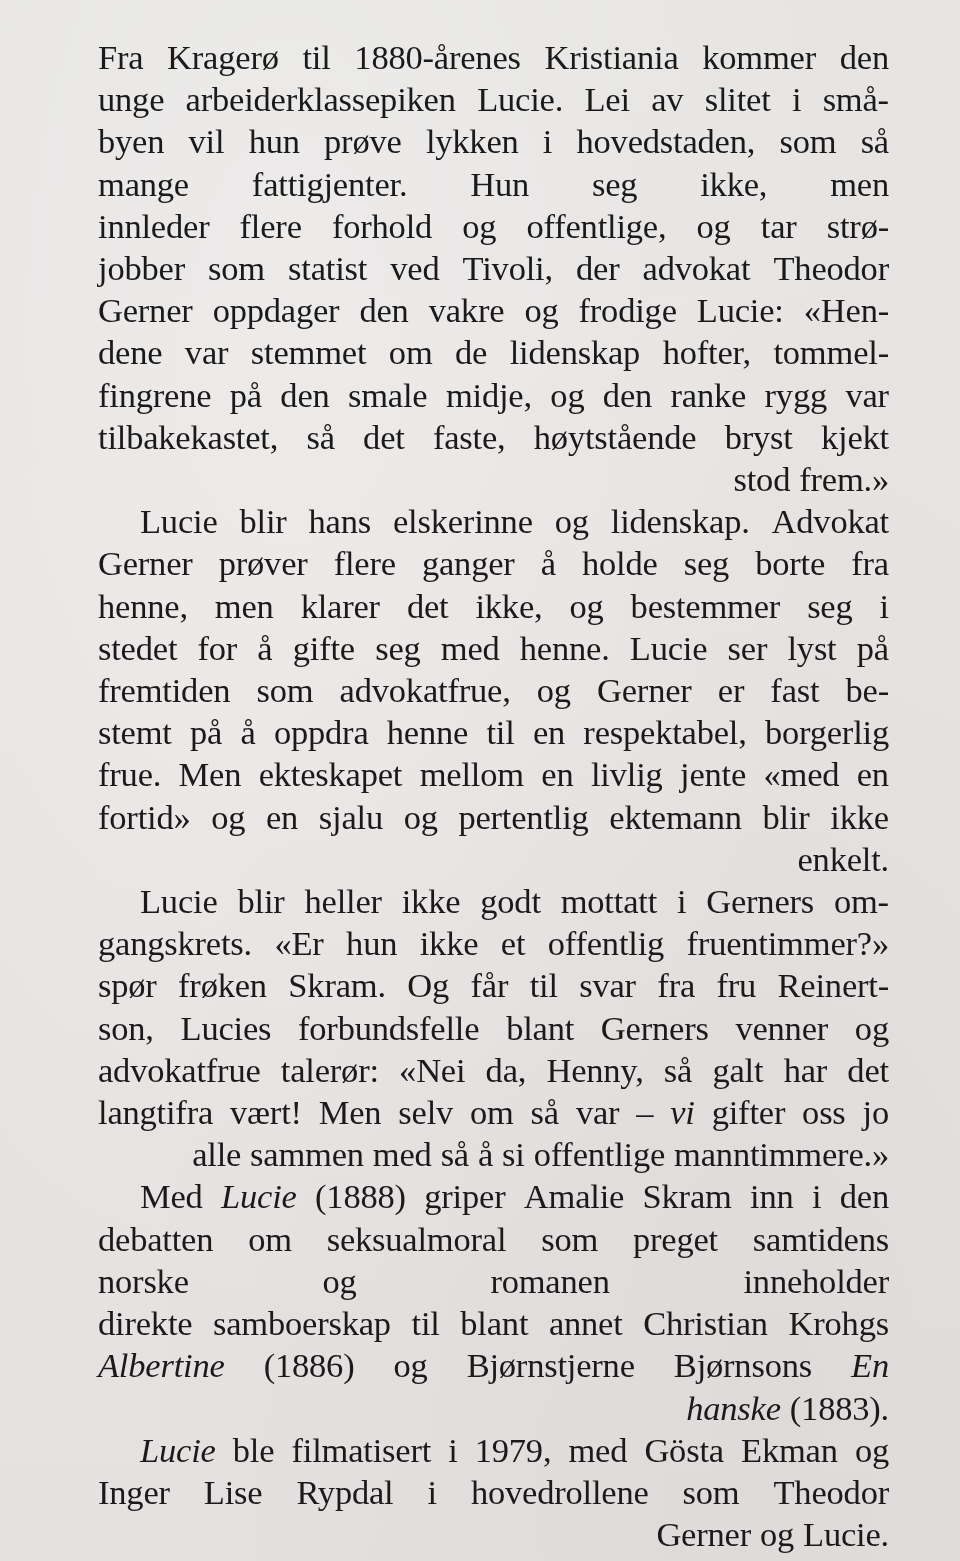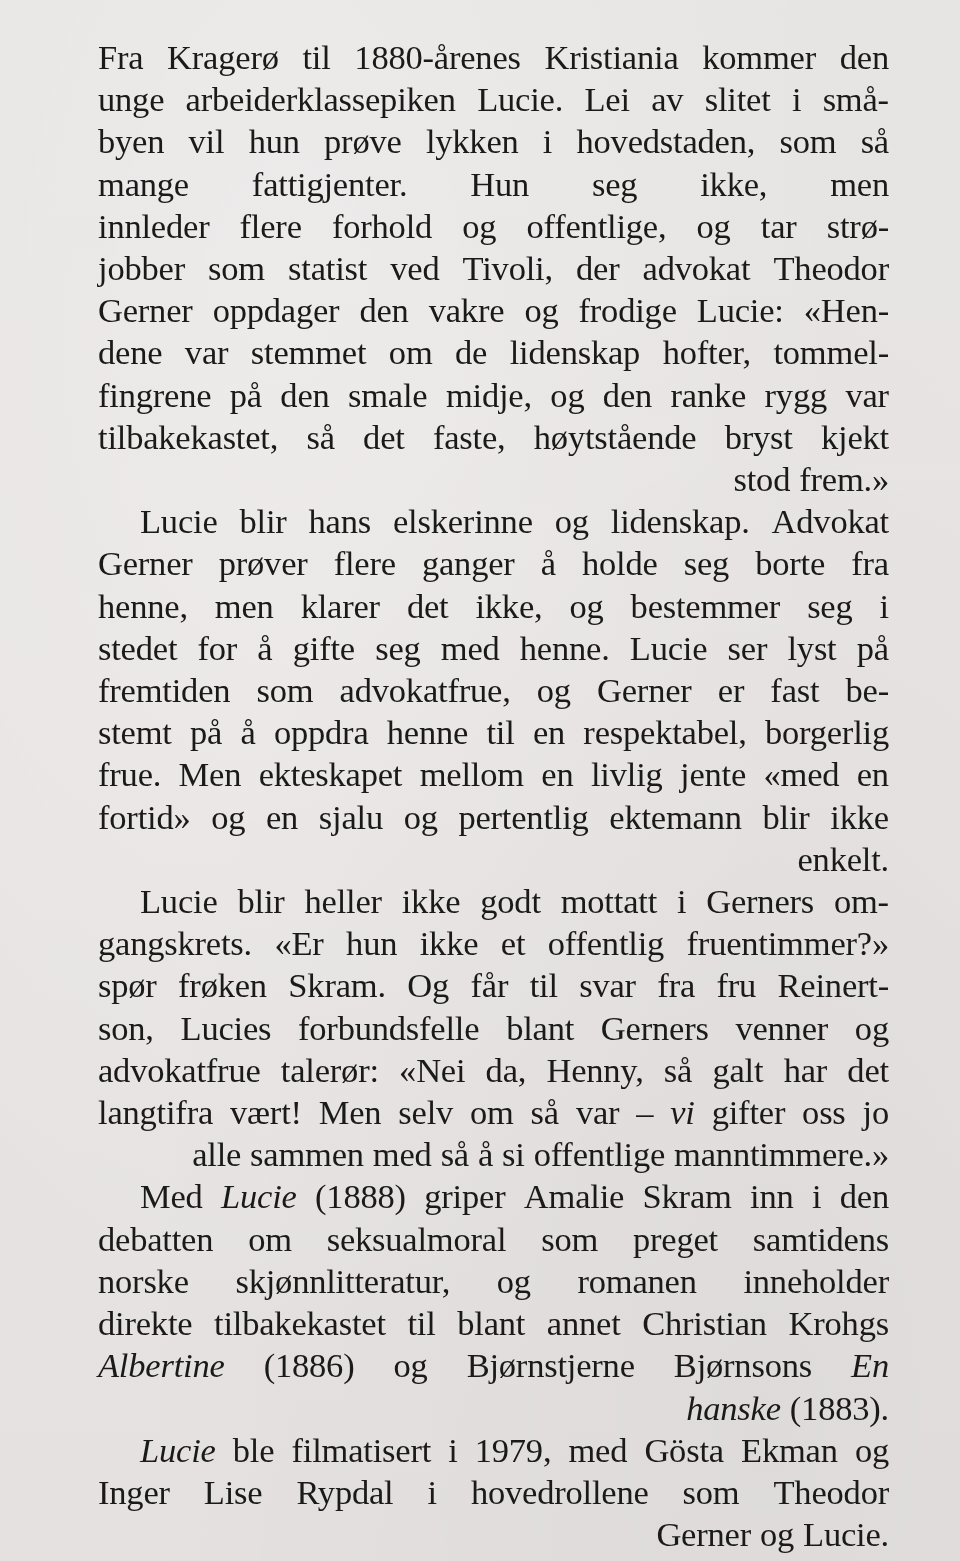--- a/index.html
+++ b/index.html
@@ -347,28 +347,27 @@
         <div class="lineflex">
           <span class="w">debatten</span>
           <span class="w">om</span>
           <span class="w">seksualmoral</span>
           <span class="w">som</span>
           <span class="w">preget</span>
           <span class="w">samtidens</span>
         </div>
         <div class="lineflex">
           <span class="w">norske</span>
-          <span class="w">skjønnlitteratur,</span>
           <span class="w">og</span>
           <span class="w">romanen</span>
           <span class="w">inneholder</span>
         </div>
         <div class="lineflex">
           <span class="w">direkte</span>
-          <span class="w">tilbakekastet</span>
+          <span class="w">samboerskap</span>
           <span class="w">til</span>
           <span class="w">blant</span>
           <span class="w">annet</span>
           <span class="w">Christian</span>
           <span class="w">Krohgs</span>
         </div>
         <div class="lineflex">
           <em class="w">Albertine</em>
           <span class="w">(1886)</span>
           <span class="w">og</span>

